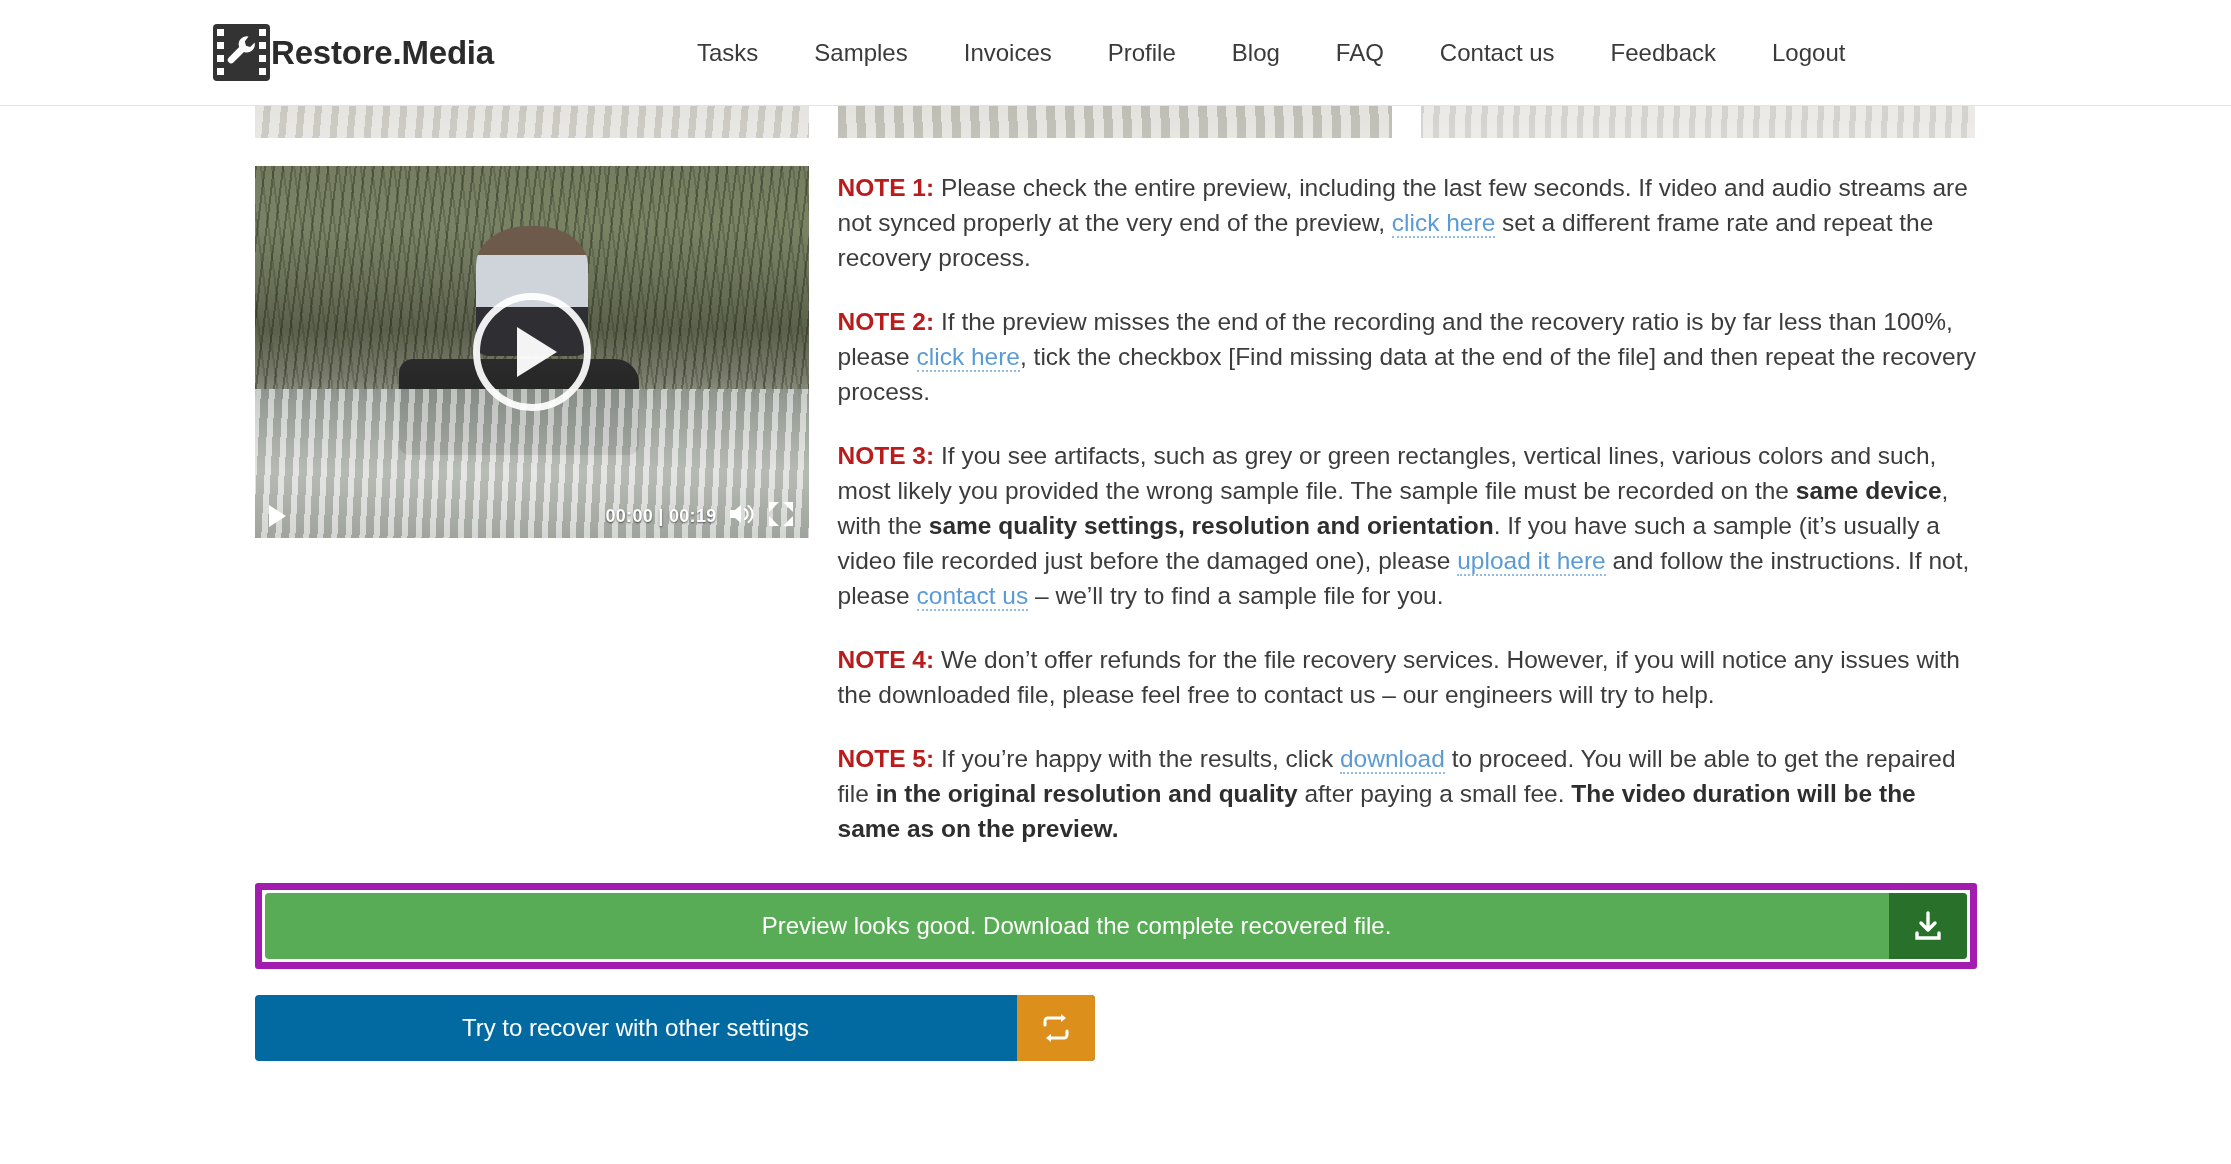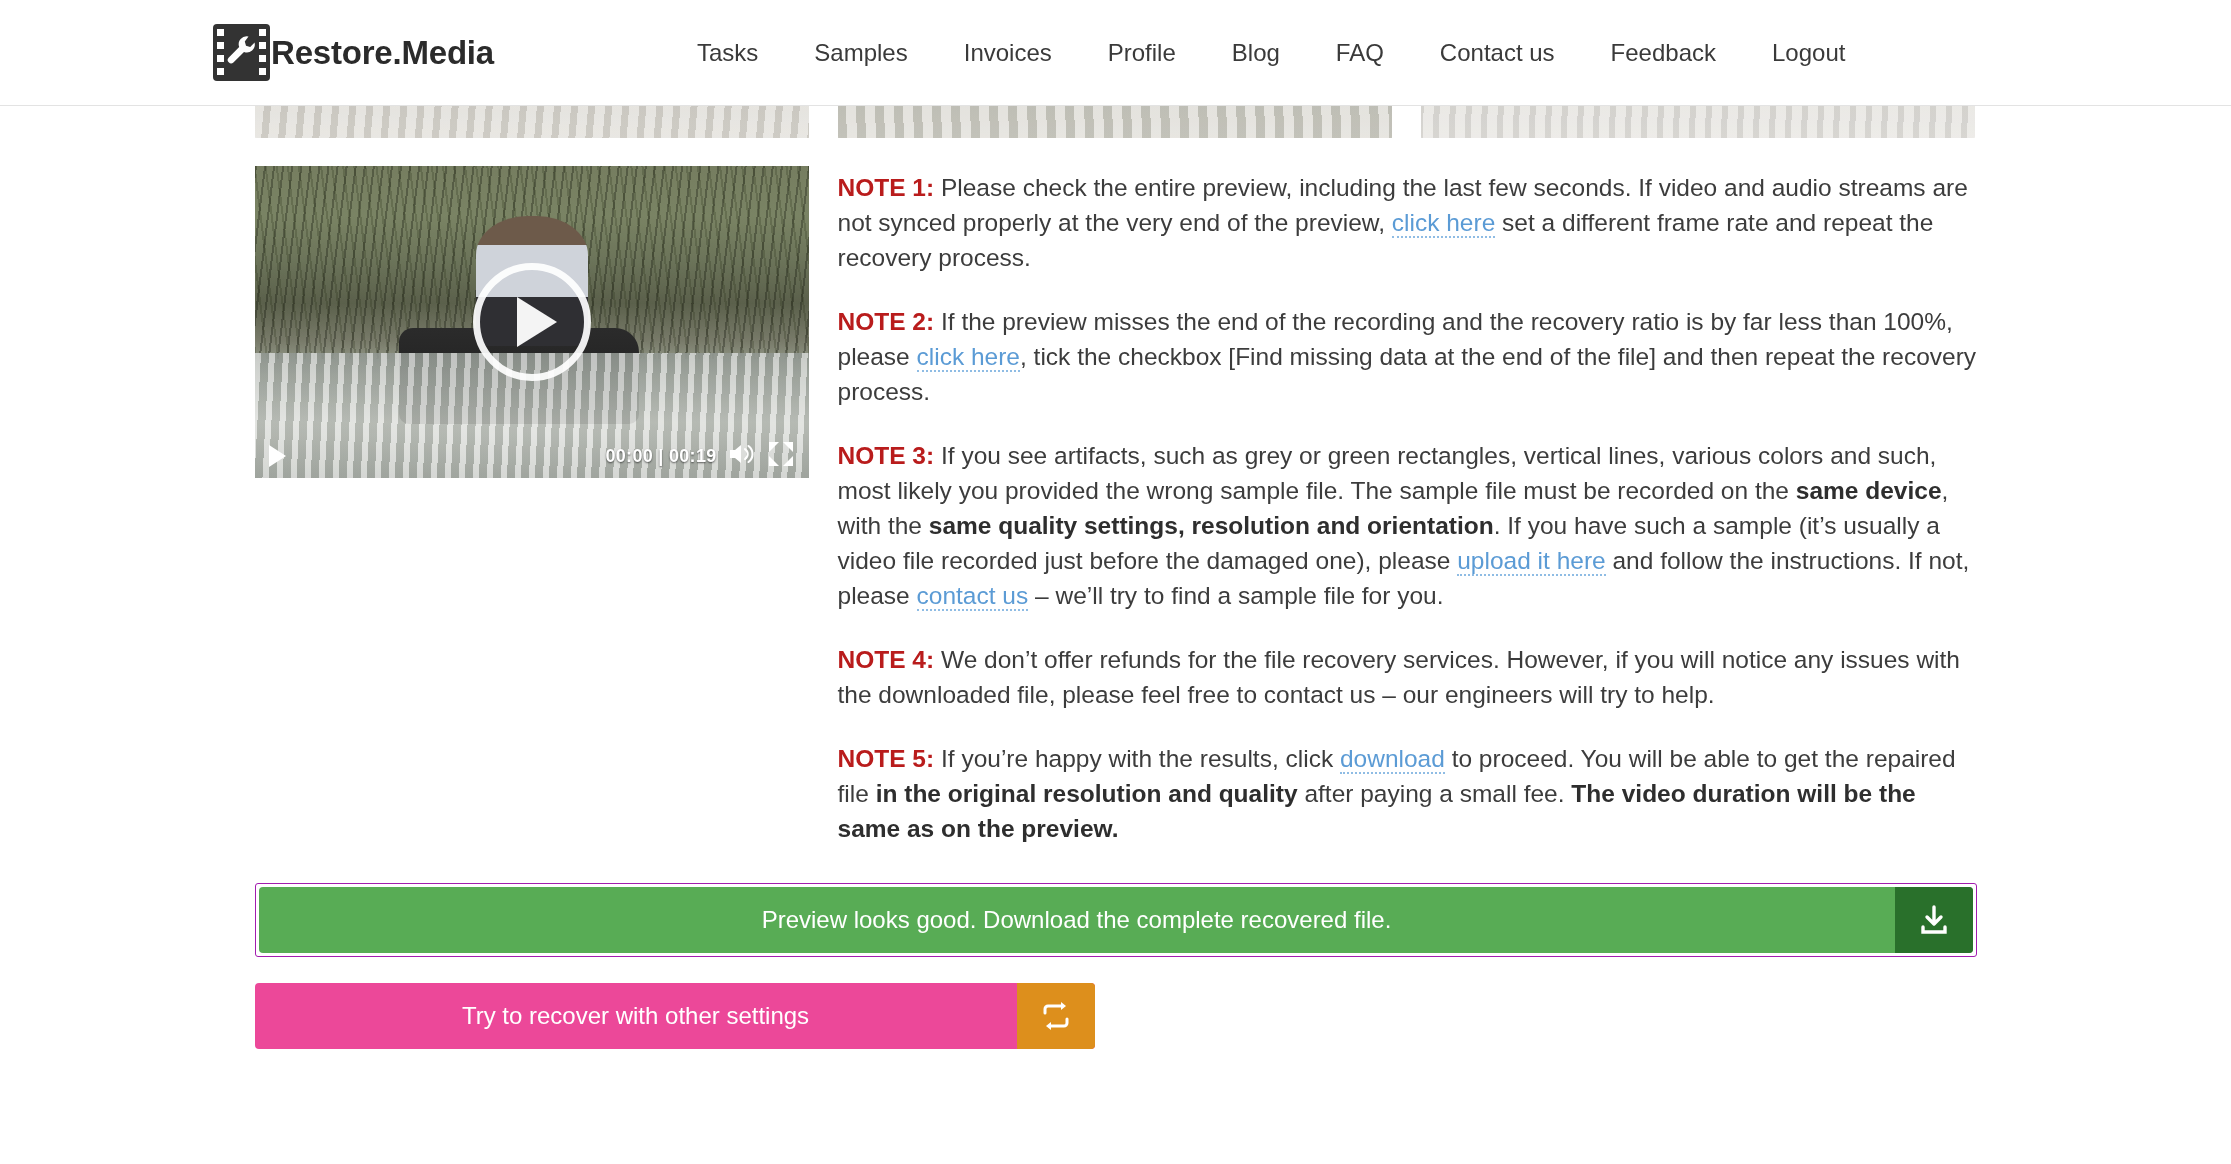--- a/index.html
+++ b/index.html
@@ -111,21 +111,21 @@
     margin-top: 28px;
     gap: 29px;
   }
   .left-col { width: 554px; flex: none; }
   .right-col { flex: 1; padding-top: 4px; }
 
   
   .player {
     position: relative;
     width: 554px;
-    height: 312px;
+    height: 372px;
     overflow: hidden;
     background: #404040;
   }
   .vid-bg {
     position: absolute; inset: 0;
     background:
       radial-gradient(ellipse 230px 90px at 48% 86%, rgba(255,255,255,0.55), rgba(255,255,255,0) 70%),
       linear-gradient(to bottom,
         #6b7358 0%, #707a5c 16%,
         #5f6750 30%, #4a4f3e 44%,
@@ -248,27 +248,27 @@
   .btn .iconbox {
     width: 78px;
     flex: none;
     display: flex; align-items: center; justify-content: center;
   }
   .btn.full { width: 100%; }
   .btn.half { width: 840px; }
 
   .btn.green { background: #58ac55; }
   .btn.green .iconbox { background: #29702b; }
-  .btn.orange { background: #ec4899; }
+  .btn.orange { background: #0369a1; }
   .btn.orange .iconbox { background: #dd8f1c; }
   .btn.red { background: #dd5c56; }
   .btn.red .iconbox { background: #b6161a; }
 
   .highlight-wrap {
-    border: 1px solid #a21caf;
+    border: 7px solid #a21caf;
     border-radius: 3px;
     padding: 3px;
     background: #ffffff;
     margin-bottom: 26px;
   }
 </style>
 </head>
 <body>
 
 <div class="topbar">

